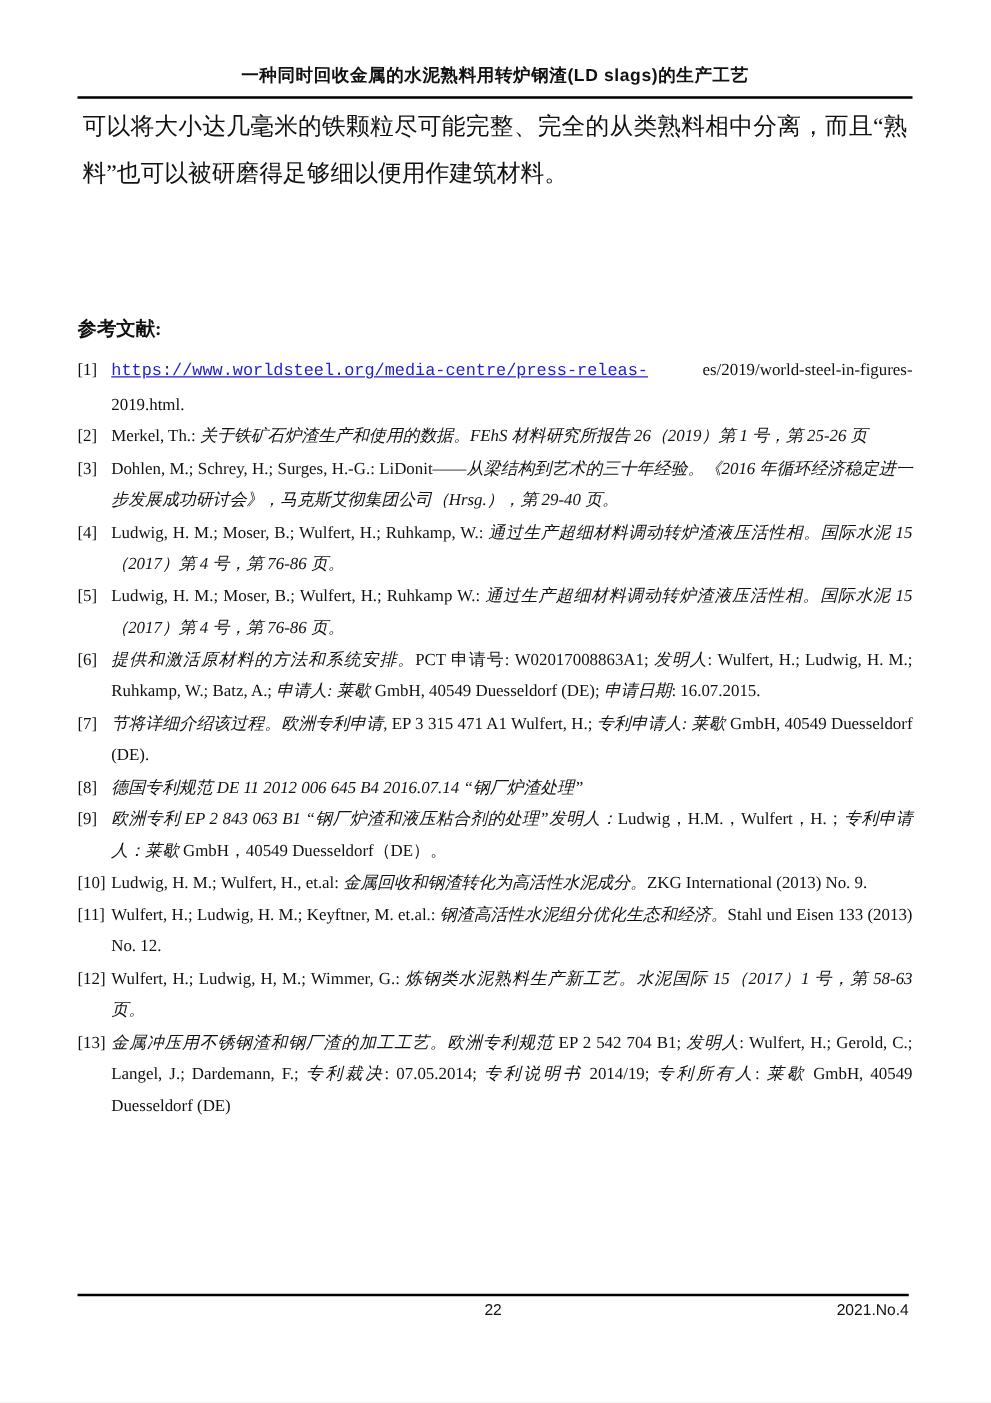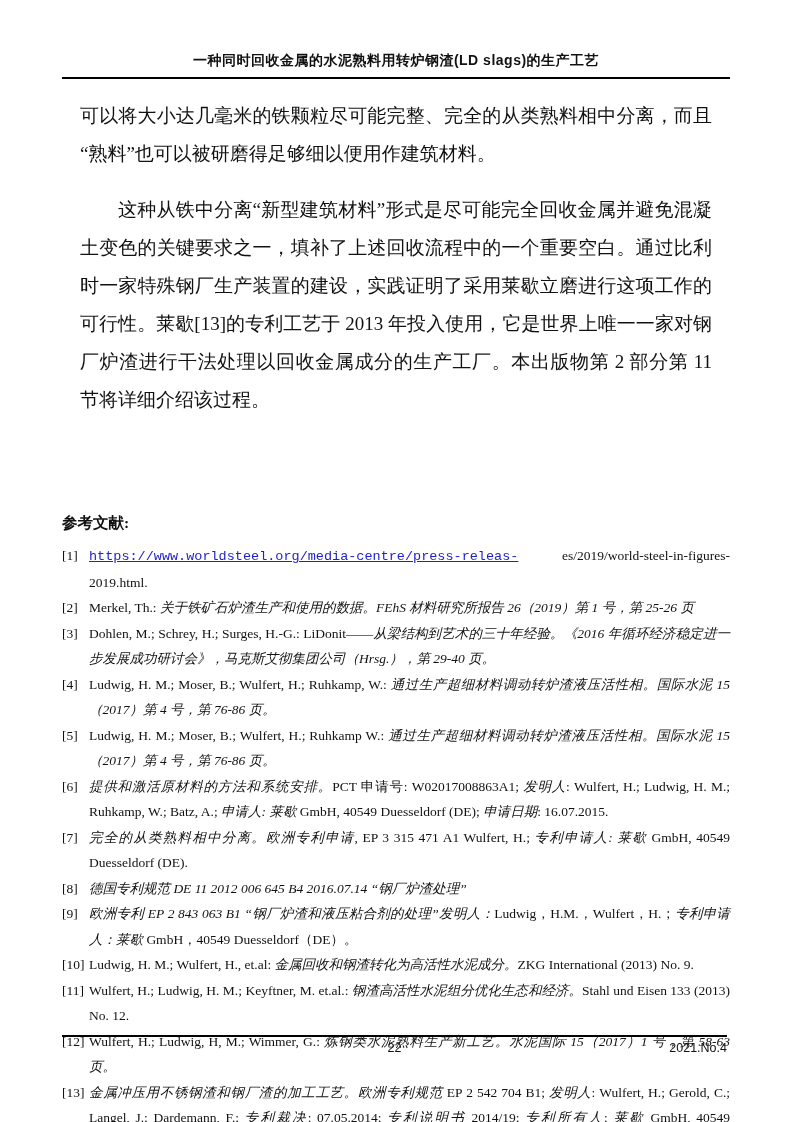--- a/index.html
+++ b/index.html
@@ -26,21 +26,21 @@
     font-size: 14px;
     letter-spacing: 0.5px;
     padding-bottom: 7px;
     border-bottom: 2px solid #000;
   }
   .body-text {
     font-size: 19px;
     line-height: 38px;
     text-align: justify;
   }
-  .body-text p { margin: 18px; }
+  .body-text p { margin: 4px; }
   .para-1 { margin-top: 7px; }
   .para-2 { text-indent: 2em; }
   .refs-heading {
     margin-top: 94px;
     font-size: 15.5px;
     font-weight: bold;
     font-family: "Liberation Serif", serif;
   }
   .ref-list {
     margin-top: 9px;
@@ -92,33 +92,32 @@
 </head>
 <body>
 
 <div class="page">
 
   <div class="content">
     <div class="doc-header">一种同时回收金属的水泥熟料用转炉钢渣(LD slags)的生产工艺</div>
 
     <div class="body-text">
       <p class="para-1">可以将大小达几毫米的铁颗粒尽可能完整、完全的从类熟料相中分离，而且“熟料”也可以被研磨得足够细以便用作建筑材料。</p>
-      <p class="para-2">这种从铁中分离“新型建筑材料”形式是尽可能完全回收金属并避免混凝土变色的关键要求之一，填补了上述回收流程中的一个重要空白。通过比利时一家特殊钢厂生产装置的建设，实践证明了采用莱歇立磨进行这项工作的可行性。莱歇[13]的专利工艺于 2013 年投入使用，它是世界上唯一一家对钢厂炉渣进行干法处理以回收金属成分的生产工厂。本出版物第 2 部分第 11 节将详细介绍该过程。</p>
     </div>
 
     <div class="refs-heading">参考文献:</div>
 
     <div class="ref-list" id="ref-list">
         <div class="ref-item"><span class="ref-num">[1]</span><a class="seg-link" href="#" style="color: rgb(34, 34, 204);">https://www.worldsteel.org/media-centre/press-releas-</a><span class="seg-normal"> es/2019/world-steel-in-figures-2019.html.</span></div>
         <div class="ref-item"><span class="ref-num">[2]</span><span class="seg-normal">Merkel, Th.:  </span><span class="seg-italic">关于铁矿石炉渣生产和使用的数据。FEhS 材料研究所报告 26（2019）第 1 号，第 25-26 页</span></div>
         <div class="ref-item"><span class="ref-num">[3]</span><span class="seg-normal">Dohlen, M.; Schrey, H.; Surges, H.-G.: LiDonit——</span><span class="seg-italic">从梁结构到艺术的三十年经验。《2016 年循环经济稳定进一步发展成功研讨会》，马克斯艾彻集团公司（Hrsg.），第 29-40 页。</span></div>
         <div class="ref-item"><span class="ref-num">[4]</span><span class="seg-normal">Ludwig, H. M.; Moser, B.; Wulfert, H.; Ruhkamp, W.:  </span><span class="seg-italic">通过生产超细材料调动转炉渣液压活性相。国际水泥 15（2017）第 4 号，第 76-86 页。</span></div>
         <div class="ref-item"><span class="ref-num">[5]</span><span class="seg-normal">Ludwig, H. M.; Moser, B.; Wulfert, H.; Ruhkamp W.:  </span><span class="seg-italic">通过生产超细材料调动转炉渣液压活性相。国际水泥 15（2017）第 4 号，第 76-86 页。</span></div>
         <div class="ref-item"><span class="ref-num">[6]</span><span class="seg-italic">提供和激活原材料的方法和系统安排。</span><span class="seg-normal">PCT 申请号: W02017008863A1;  </span><span class="seg-italic">发明人</span><span class="seg-normal">: Wulfert, H.; Ludwig, H. M.; Ruhkamp, W.; Batz, A.;  </span><span class="seg-italic">申请人:  莱歇</span><span class="seg-normal"> GmbH, 40549 Duesseldorf (DE);  </span><span class="seg-italic">申请日期</span><span class="seg-normal">: 16.07.2015.</span></div>
-        <div class="ref-item"><span class="ref-num">[7]</span><span class="seg-italic">完全的从类熟料相中分离。欧洲专利申请</span><span class="seg-normal">, EP 3 315 471 A1 Wulfert, H.;  </span><span class="seg-italic">专利申请人:  莱歇</span><span class="seg-normal"> GmbH, 40549 Duesseldorf (DE).</span></div>
+        <div class="ref-item"><span class="ref-num">[7]</span><span class="seg-italic">节将详细介绍该过程。欧洲专利申请</span><span class="seg-normal">, EP 3 315 471 A1 Wulfert, H.;  </span><span class="seg-italic">专利申请人:  莱歇</span><span class="seg-normal"> GmbH, 40549 Duesseldorf (DE).</span></div>
         <div class="ref-item"><span class="ref-num">[8]</span><span class="seg-italic">德国专利规范 DE 11 2012 006 645 B4 2016.07.14 “钢厂炉渣处理”</span></div>
         <div class="ref-item"><span class="ref-num">[9]</span><span class="seg-italic">欧洲专利 EP 2 843 063 B1 “钢厂炉渣和液压粘合剂的处理”发明人：</span><span class="seg-normal">Ludwig，H.M.，Wulfert，H.；</span><span class="seg-italic">专利申请人：莱歇</span><span class="seg-normal"> GmbH，40549 Duesseldorf（DE）。</span></div>
         <div class="ref-item"><span class="ref-num">[10]</span><span class="seg-normal">Ludwig, H. M.; Wulfert, H., et.al:  </span><span class="seg-italic">金属回收和钢渣转化为高活性水泥成分。</span><span class="seg-normal">ZKG International (2013) No. 9.</span></div>
         <div class="ref-item"><span class="ref-num">[11]</span><span class="seg-normal">Wulfert, H.; Ludwig, H. M.; Keyftner, M. et.al.:  </span><span class="seg-italic">钢渣高活性水泥组分优化生态和经济。</span><span class="seg-normal">Stahl und Eisen 133 (2013) No. 12.</span></div>
         <div class="ref-item"><span class="ref-num">[12]</span><span class="seg-normal">Wulfert, H.; Ludwig, H, M.; Wimmer, G.:  </span><span class="seg-italic">炼钢类水泥熟料生产新工艺。水泥国际 15（2017）1 号，第 58-63 页。</span></div>
         <div class="ref-item"><span class="ref-num">[13]</span><span class="seg-italic">金属冲压用不锈钢渣和钢厂渣的加工工艺。欧洲专利规范</span><span class="seg-normal"> EP 2 542 704 B1;  </span><span class="seg-italic">发明人</span><span class="seg-normal">: Wulfert, H.; Gerold, C.; Langel, J.; Dardemann, F.;  </span><span class="seg-italic">专利裁决</span><span class="seg-normal">: 07.05.2014;  </span><span class="seg-italic">专利说明书</span><span class="seg-normal"> 2014/19;  </span><span class="seg-italic">专利所有人</span><span class="seg-normal">:  </span><span class="seg-italic">莱歇</span><span class="seg-normal"> GmbH, 40549 Duesseldorf (DE)</span></div>
       </div>
   </div>
 
   <div class="doc-footer">

